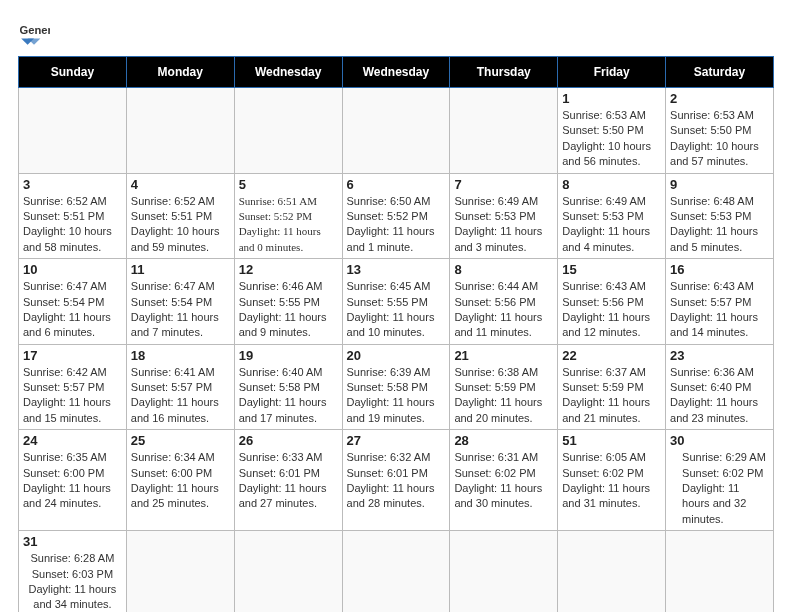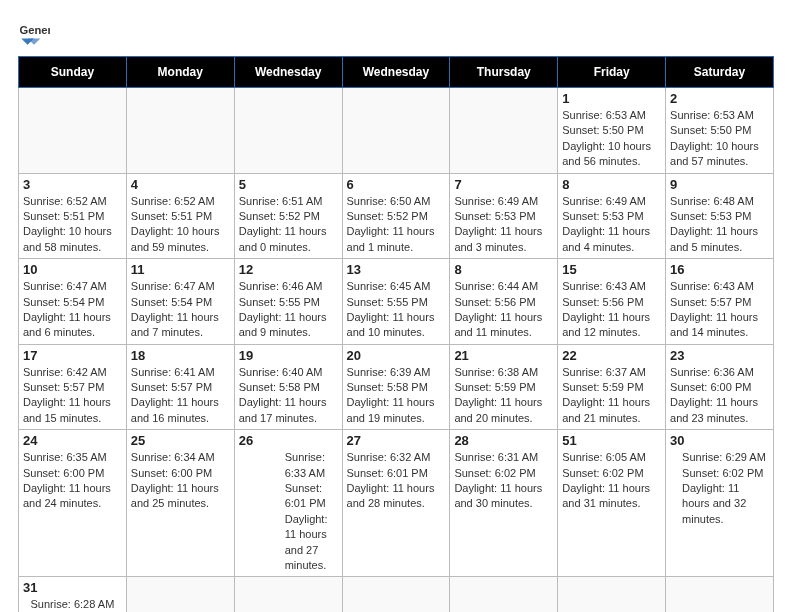--- a/index.html
+++ b/index.html
@@ -149,21 +149,21 @@
 Daylight: 10 hours and 58 minutes.</div>
           </td>
           <td>
             <span class="day-num">4</span>
             <div class="day-info" style="white-space: pre-line;">Sunrise: 6:52 AM
 Sunset: 5:51 PM
 Daylight: 10 hours and 59 minutes.</div>
           </td>
           <td>
             <span class="day-num">5</span>
-            <div class="day-info" style="white-space: pre-line;">Sunrise: 6:51 AM
+            <div class="day-info" style="white-space: pre-line; font-family: Liberation Serif, serif;">Sunrise: 6:51 AM
 Sunset: 5:52 PM
 Daylight: 11 hours and 0 minutes.</div>
           </td>
           <td>
             <span class="day-num">6</span>
             <div class="day-info" style="white-space: pre-line;">Sunrise: 6:50 AM
 Sunset: 5:52 PM
 Daylight: 11 hours and 1 minute.</div>
           </td>
           <td>
@@ -262,40 +262,40 @@
           </td>
           <td>
             <span class="day-num">22</span>
             <div class="day-info" style="white-space: pre-line;">Sunrise: 6:37 AM
 Sunset: 5:59 PM
 Daylight: 11 hours and 21 minutes.</div>
           </td>
           <td>
             <span class="day-num">23</span>
             <div class="day-info" style="white-space: pre-line;">Sunrise: 6:36 AM
-Sunset: 6:00 PM
+Sunset: 6:40 PM
 Daylight: 11 hours and 23 minutes.</div>
           </td>
         </tr>
         <tr>
           <td>
             <span class="day-num">24</span>
             <div class="day-info" style="white-space: pre-line;">Sunrise: 6:35 AM
 Sunset: 6:00 PM
 Daylight: 11 hours and 24 minutes.</div>
           </td>
           <td>
             <span class="day-num">25</span>
             <div class="day-info" style="white-space: pre-line;">Sunrise: 6:34 AM
 Sunset: 6:00 PM
 Daylight: 11 hours and 25 minutes.</div>
           </td>
           <td>
             <span class="day-num">26</span>
-            <div class="day-info" style="white-space: pre-line; margin-left: 46px;">Sunrise: 6:33 AM
+            <div class="day-info" style="white-space: pre-line;">Sunrise: 6:33 AM
 Sunset: 6:01 PM
 Daylight: 11 hours and 27 minutes.</div>
           </td>
           <td>
             <span class="day-num">27</span>
             <div class="day-info" style="white-space: pre-line;">Sunrise: 6:32 AM
 Sunset: 6:01 PM
 Daylight: 11 hours and 28 minutes.</div>
           </td>
           <td>

